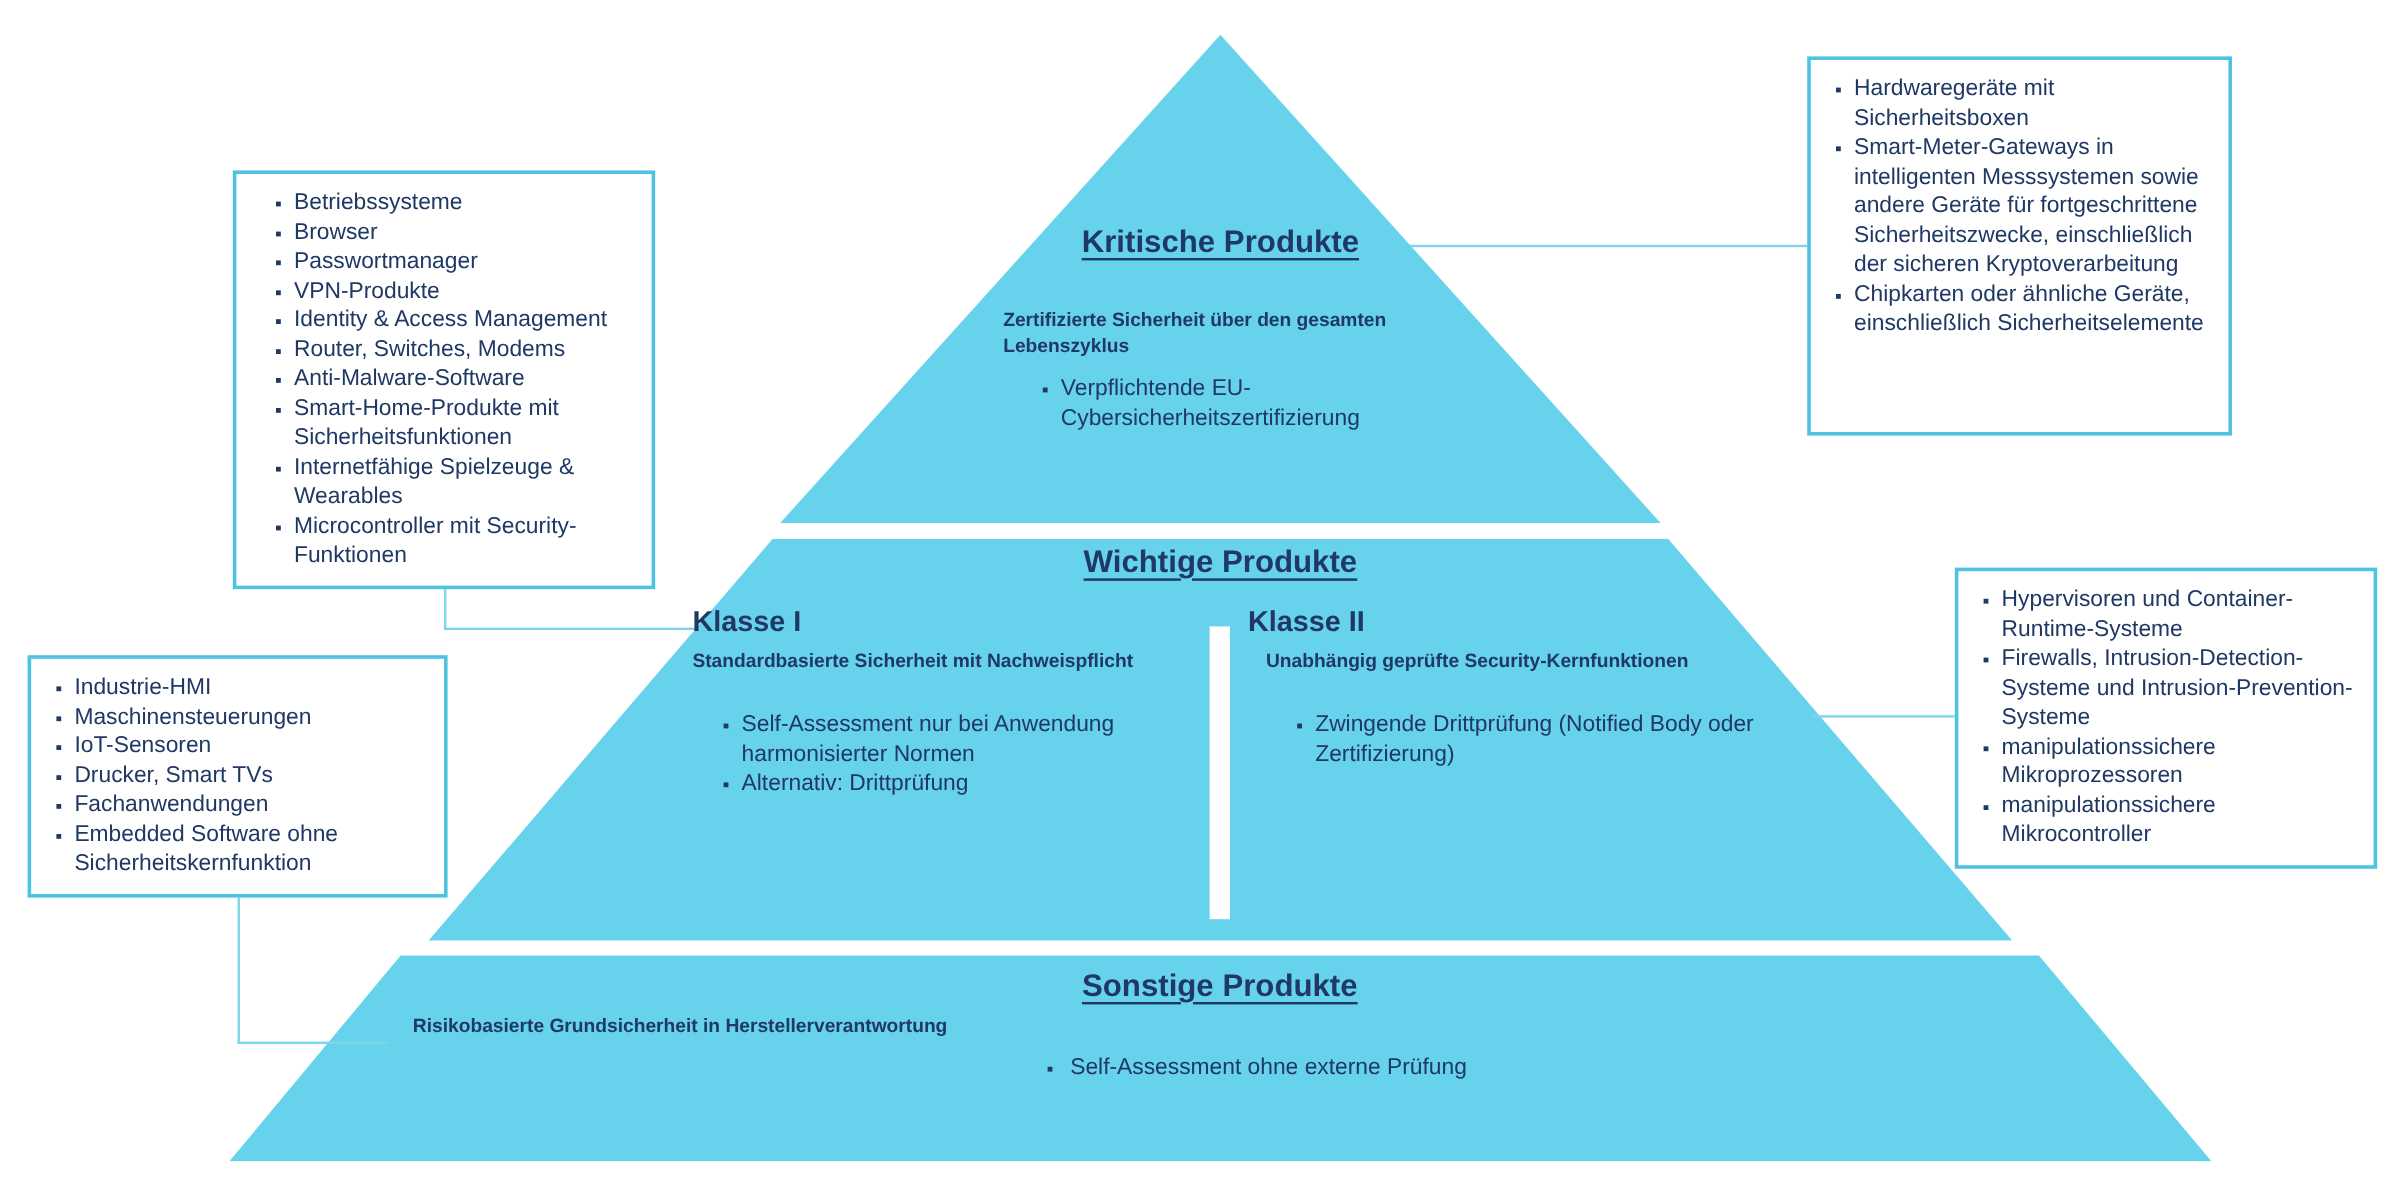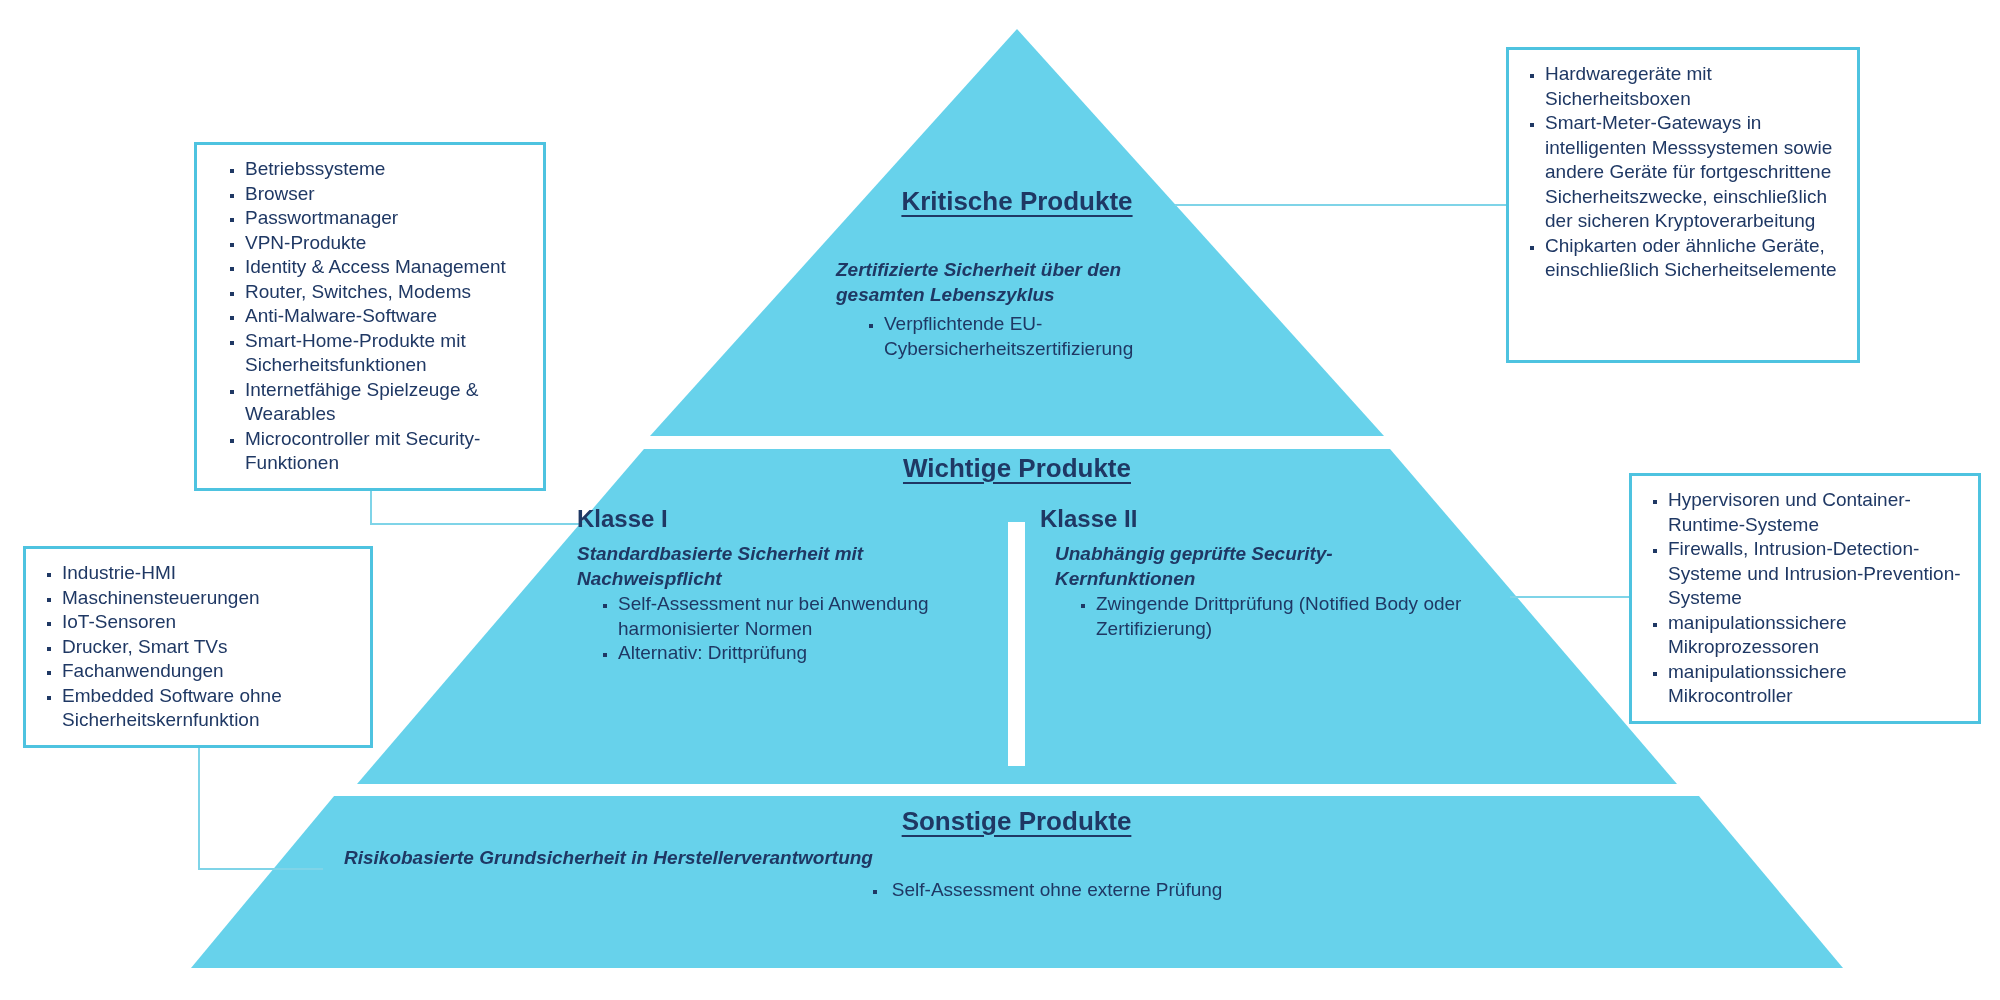--- a/index.html
+++ b/index.html
@@ -27,21 +27,21 @@
   .tier-title{position:absolute;margin:0;font-size:26px;font-weight:bold;text-align:center;
     text-decoration:underline;text-decoration-thickness:2px;text-underline-offset:5px;color:var(--text-navy);}
   .t1-title{left:650px;top:186px;width:734px;}
   .t2-title{left:357px;top:453px;width:1320px;}
   .t3-title{left:334px;top:806px;width:1365px;}
 
   .klasse-title{position:absolute;margin:0;font-size:24px;font-weight:bold;text-align:left;color:var(--text-navy);}
   .k1-title{left:577px;top:505px;width:460px;}
   .k2-title{left:1040px;top:505px;width:370px;}
 
-  .sub{position:absolute;font-size:19px;font-weight:bold;line-height:1.3;color:var(--text-navy);font-style:italic;}
+  .sub{position:absolute;font-size:16px;font-weight:bold;line-height:1.3;color:var(--text-navy);}
   .t1-sub{left:836px;top:258px;width:330px;}
   .k1-sub{left:577px;top:542px;width:400px;}
   .k2-sub{left:1055px;top:542px;width:380px;}
   .t3-sub{left:344px;top:846px;width:1365px;}
 
   ul.blist{position:absolute;margin:0;padding:0 0 0 26px;font-size:19px;line-height:1.3;list-style:square;color:var(--text-navy);}
   ul.blist li::marker{color:var(--text-navy);font-size:0.75em;}
   .t1-bullets{left:858px;top:312px;width:300px;}
   .k1-bullets{left:592px;top:592px;width:400px;}
   .k2-bullets{left:1070px;top:592px;width:450px;}

